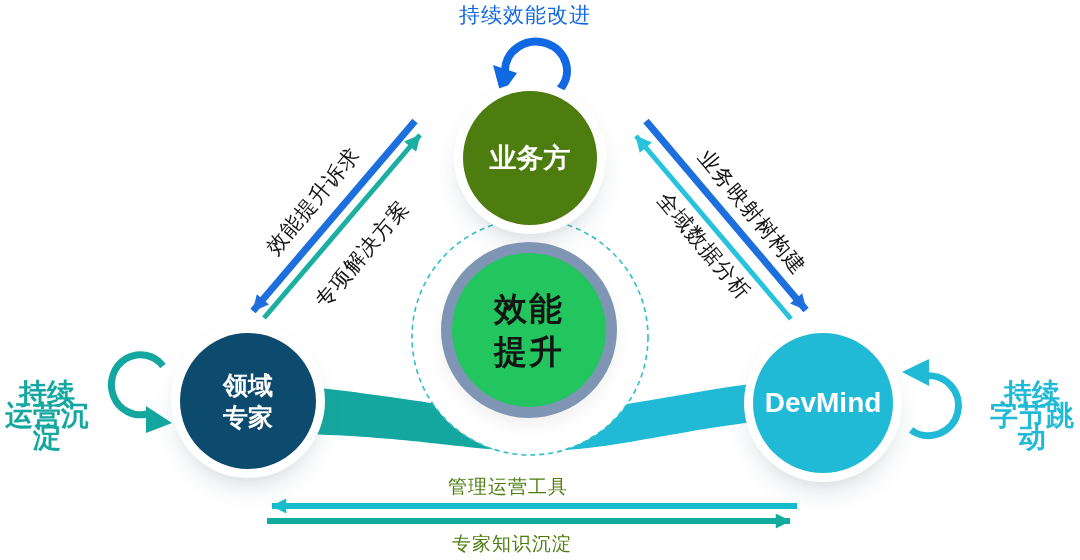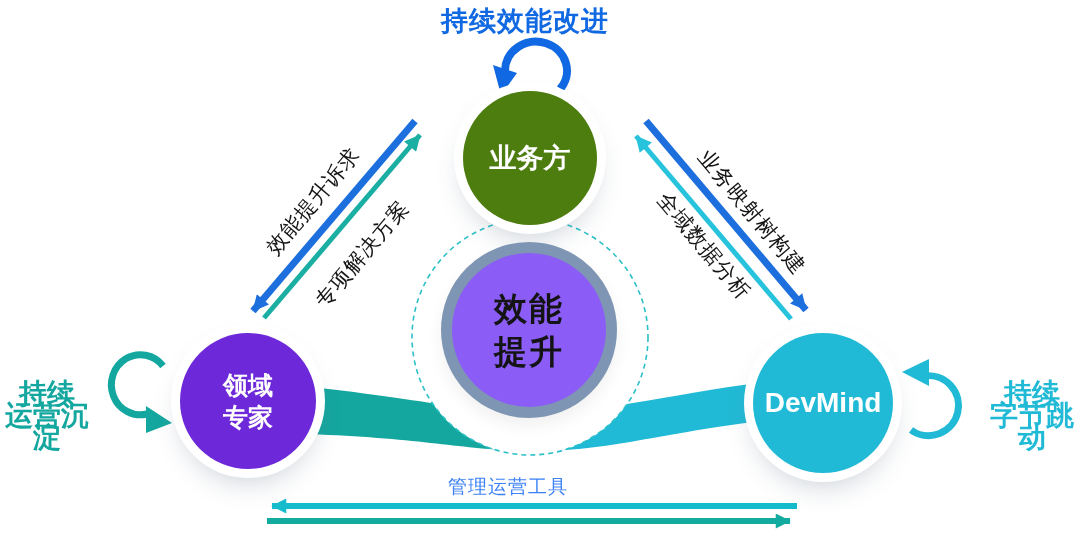--- a/index.html
+++ b/index.html
@@ -4,35 +4,35 @@
 <style>
   html,body{margin:0;padding:0;background:#ffffff;}
   body{font-family:"Liberation Sans","DejaVu Sans",sans-serif;}
   .stage{position:relative;width:1080px;height:560px;background:#ffffff;overflow:hidden;}
   .stage svg.canvas{position:absolute;left:0;top:0;}
   .abs{position:absolute;transform:translate(-50%,-50%);white-space:nowrap;}
   .node{position:absolute;border-radius:50%;display:flex;align-items:center;justify-content:center;
         text-align:center;color:#fff;font-weight:bold;
         box-shadow:0 0 0 9px #ffffff,0 14px 26px rgba(100,115,135,.30);}
   .node-business{left:463px;top:91px;width:134px;height:134px;background:#4d7c0f;font-size:27px;}
-  .node-expert{left:180px;top:333px;width:136px;height:136px;background:#6d28d9;font-size:25px;line-height:32px;}
+  .node-expert{left:180px;top:333px;width:136px;height:136px;background:#0c4a6e;font-size:25px;line-height:32px;}
   .node-devmind{left:753px;top:333px;width:140px;height:140px;background:#21BAD6;font-size:28px;}
   .node-center{left:441px;top:242px;width:176px;height:176px;border-radius:50%;position:absolute;
-        background:#8b5cf6;border:11px solid #7E96B3;box-sizing:border-box;
+        background:#22c55e;border:11px solid #7E96B3;box-sizing:border-box;
         display:flex;align-items:center;justify-content:center;text-align:center;
         color:#141414;font-weight:bold;font-size:33px;line-height:43px;letter-spacing:2px;
         box-shadow:0 8px 16px rgba(0,0,0,.06);}
-  .loop-label-top{left:525px;top:21px;color:#1069E2;font-weight:bold;font-size:27px;letter-spacing:1px;}
+  .loop-label-top{left:525px;top:15px;color:#1069E2;font-weight:normal;font-size:21px;letter-spacing:1px;}
   .side-label{position:absolute;text-align:center;font-weight:bold;font-size:28px;line-height:22px;}
   .side-label-left{left:2px;top:383px;width:90px;color:#14A79F;}
   .side-label-right{left:986px;top:383px;width:92px;color:#21BAD6;}
   .edge-label{color:#141414;font-size:21px;font-weight:500;letter-spacing:1px;}
   .rot-up{transform:translate(-50%,-50%) rotate(-50deg);}
   .rot-down{transform:translate(-50%,-50%) rotate(50deg);}
-  .bottom-label{color:#3b82f6;font-size:19px;letter-spacing:1px;}
+  .bottom-label{color:#4d7c0f;font-size:19px;letter-spacing:1px;}
   .watermark{position:absolute;color:rgba(60,60,60,.075);pointer-events:none;}
   .wm1{left:538px;top:236px;font-size:40px;}
   .wm2{left:528px;top:299px;font-size:36px;}
 </style>
 </head>
 <body>
 
 <div class="stage">
 
   <svg class="canvas" width="1080" height="560" viewBox="0 0 1080 560">
@@ -117,15 +117,16 @@
     <span>持续</span><br>
     <span>字节跳动</span>
   </div>
 
   <div class="abs edge-label rot-up" style="left:313px;top:201px;">效能提升诉求</div>
   <div class="abs edge-label rot-up" style="left:362px;top:254px;">专项解决方案</div>
   <div class="abs edge-label rot-down" style="left:752px;top:212px;">业务映射树构建</div>
   <div class="abs edge-label rot-down" style="left:704px;top:246px;">全域数据分析</div>
 
   <div class="abs bottom-label" style="left:508px;top:487px;">管理运营工具</div>
+  <div class="abs bottom-label" style="left:512px;top:544px;">专家知识沉淀</div>
 
 
 </div>
 
 </body></html>

